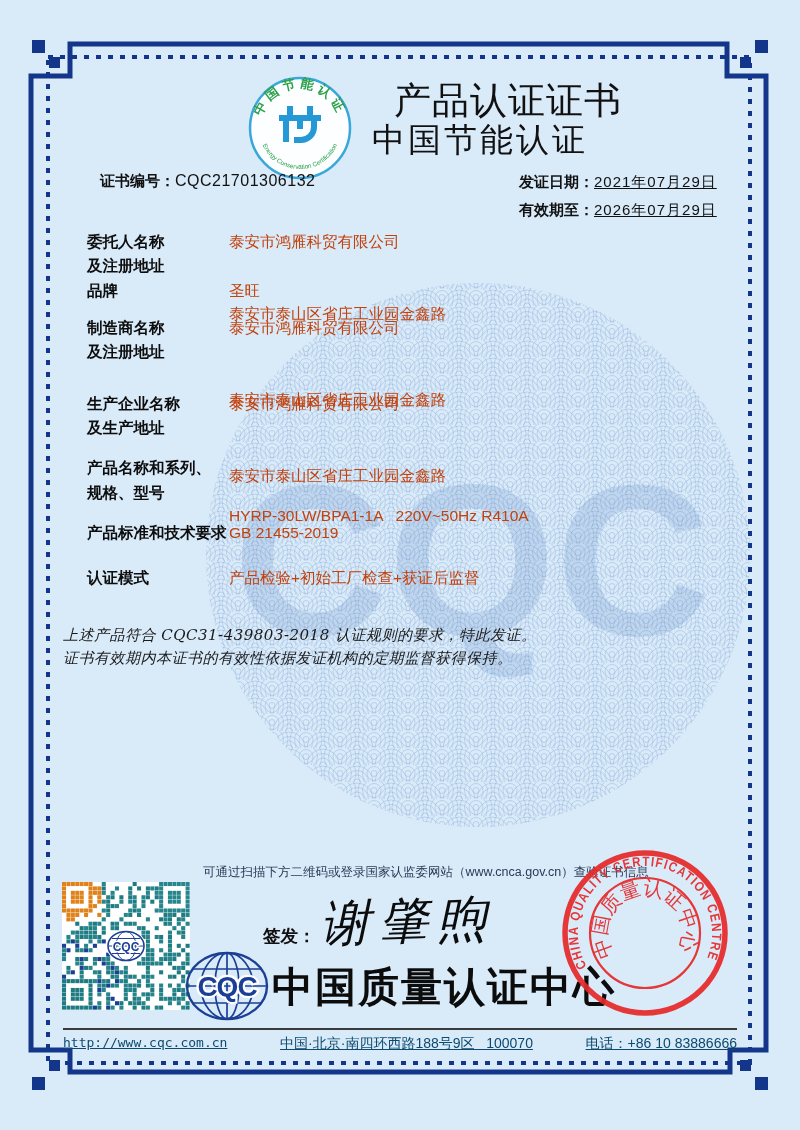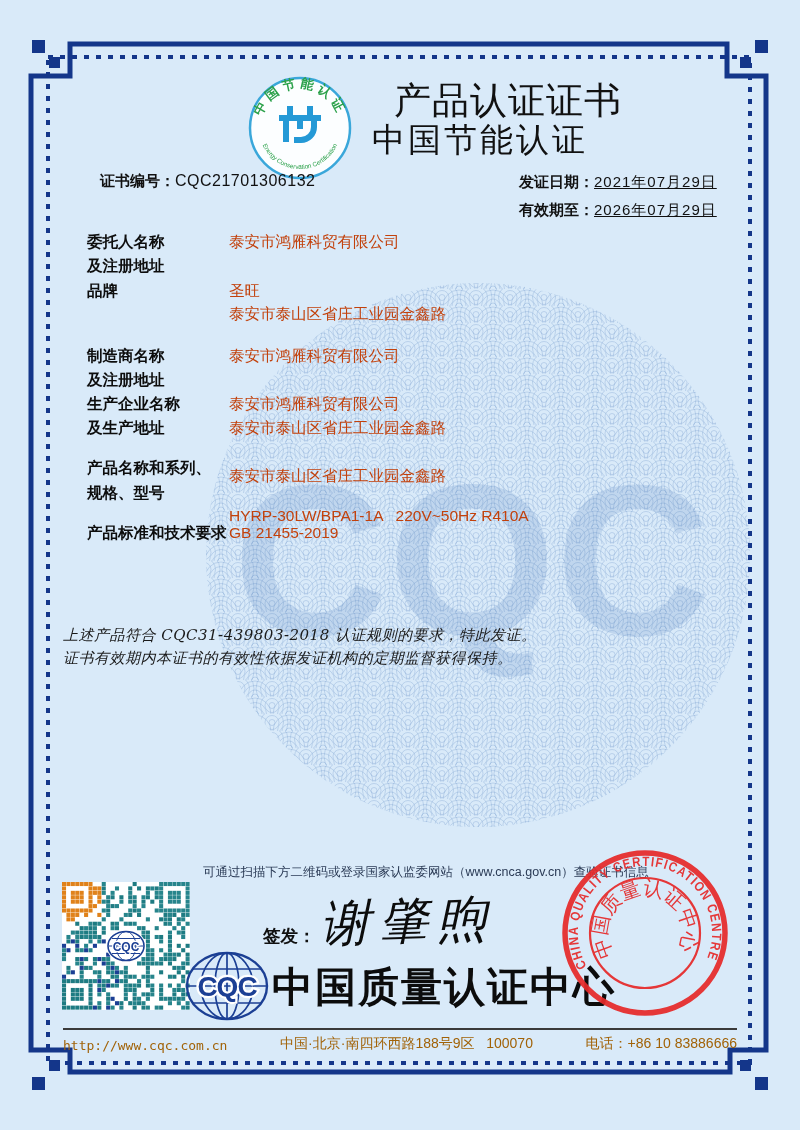--- a/index.html
+++ b/index.html
@@ -32,21 +32,21 @@
   .verify{left:203px;top:864px;font-size:12.5px;color:#2a3a55;}
 
   .signlab{left:263px;top:924px;font-size:17.5px;font-weight:bold;font-family:"DejaVu Serif",serif;text-align:right;}
   .signature{left:320px;top:888px;font-size:50px;font-family:"DejaVu Serif",serif;
              font-style:italic;letter-spacing:8px;transform:rotate(-2deg);color:#0c0c0c;}
   .issuer{left:272px;top:960px;font-size:41px;font-weight:600;letter-spacing:2px;color:#0c0c0c;}
 
   
   .frule{left:63px;top:1028px;width:674px;height:2px;background:#3a3a3a;}
   .footer{left:63px;top:1035px;width:674px;display:flex;justify-content:space-between;
-          align-items:flex-end;font-size:14px;color:#a16207;white-space:pre;}
+          align-items:flex-start;font-size:14px;color:#0c4a6e;white-space:pre;text-decoration:underline;}
   .footer .web{font-family:"DejaVu Sans Mono",monospace;font-size:13px;}
 </style>
 </head>
 <body>
 
 <div id="page">
 
   <svg class="abs" width="800" height="1130" style="left:0;top:0">
     <defs>
       <pattern id="sgp" width="34" height="17" patternUnits="userSpaceOnUse">
@@ -132,21 +132,21 @@
                      <div>泰安市泰山区省庄工业园金鑫路</div></div>
   </div>
 
   <div class="frow" style="top:279px">
     <div class="lbl">
         <div>品牌</div>
       </div>
     <div class="val"><div>圣旺</div></div>
   </div>
 
-  <div class="frow" style="top:344px">
+  <div class="frow" style="top:316px">
     <div class="lbl">
         <div>制造商名称</div>
                      <div>及注册地址</div>
       </div>
     <div class="val"><div>泰安市鸿雁科贸有限公司</div>
                      <div>泰安市泰山区省庄工业园金鑫路</div></div>
   </div>
 
   <div class="frow" style="top:392px">
     <div class="lbl">
@@ -166,20 +166,26 @@
                      <div>HYRP-30LW/BPA1-1A   220V~50Hz R410A</div></div>
   </div>
 
   <div class="frow" style="top:521px">
     <div class="lbl" style="width:160px">
         <div>产品标准和技术要求</div>
       </div>
     <div class="val" style="margin-left:-18px"><div>GB 21455-2019</div></div>
   </div>
 
+  <div class="frow" style="top:566px">
+    <div class="lbl">
+        <div>认证模式</div>
+      </div>
+    <div class="val"><div>产品检验+初始工厂检查+获证后监督</div></div>
+  </div>
 
   <div class="abs statement">
     <div>上述产品符合 CQC31-439803-2018 认证规则的要求，特此发证。</div>
     <div>证书有效期内本证书的有效性依据发证机构的定期监督获得保持。</div>
   </div>
 
   <div class="abs verify">可通过扫描下方二维码或登录国家认监委网站（www.cnca.gov.cn）查验证书信息</div>
 
   <div class="abs" style="left:62px;top:882px;width:128px;height:128px">
     <svg id="qr-svg" width="128" height="128">

